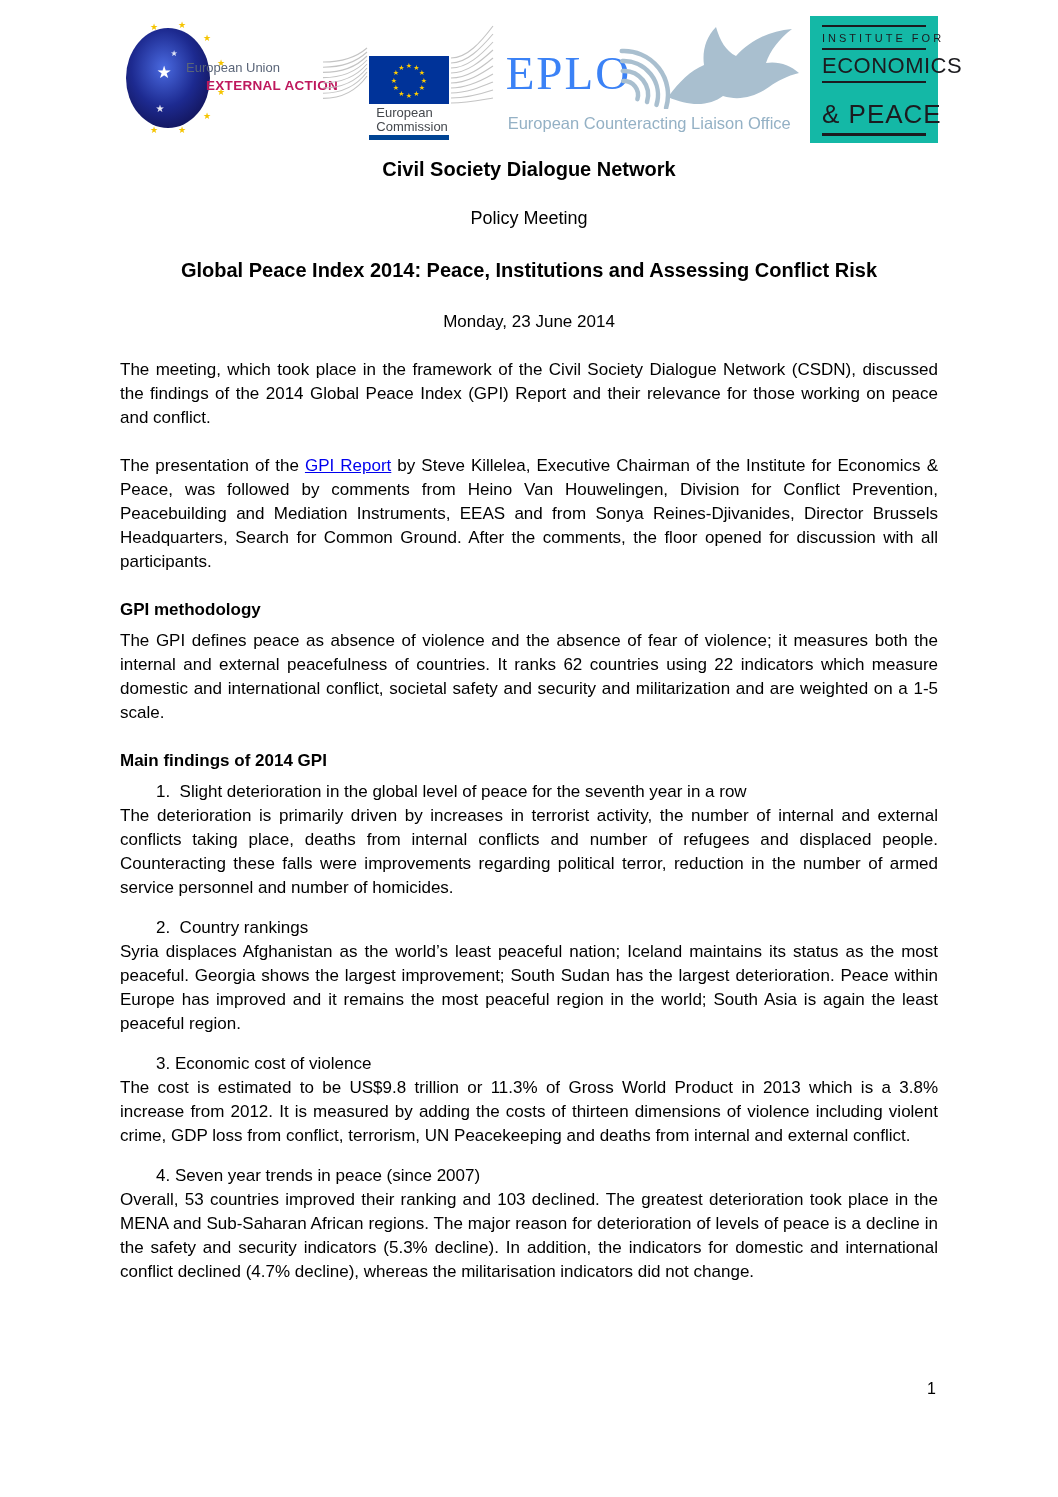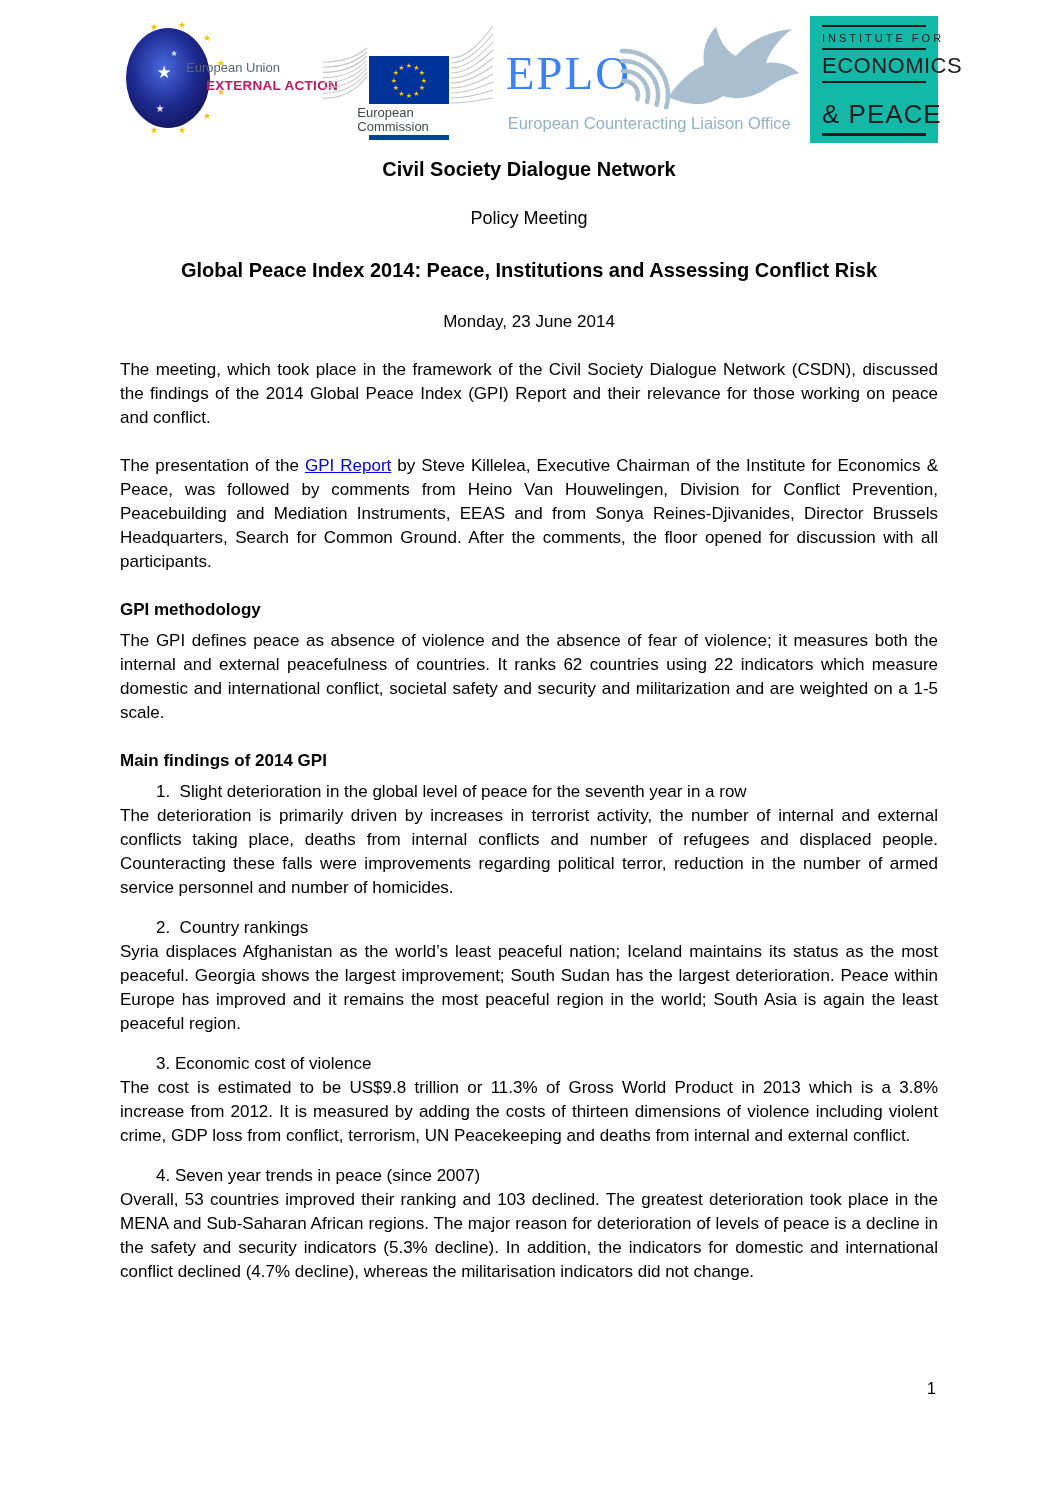--- a/index.html
+++ b/index.html
@@ -19,21 +19,21 @@
   }
   
   .logo-eeas{position:relative;width:195px;height:118px;flex:0 0 auto;}
   .logo-eeas svg{position:absolute;left:0;top:0;}
   .eeas-text{position:absolute;left:62px;top:40px;white-space:nowrap;}
   .eeas-line1{font-size:13px;color:#5a6578;padding-left:4px;}
   .eeas-line2{font-size:13.5px;font-weight:bold;color:#be185d;letter-spacing:.3px;padding-left:24px;margin-top:3px;text-align:right;}
   
   .logo-ec{position:relative;width:178px;height:122px;flex:0 0 auto;}
   .logo-ec svg{position:absolute;left:0;top:0;}
-  .ec-text{position:absolute;left:36px;top:88px;font-size:13px;line-height:14px;color:#44484d;}
+  .ec-text{position:absolute;left:55px;top:88px;font-size:13px;line-height:14px;color:#44484d;}
   
   .logo-eplo{position:relative;width:298px;height:112px;flex:0 0 auto;}
   .eplo-acronym{
     position:absolute;left:0;bottom:40px;
     font-family:"Liberation Serif", serif;
     font-size:47px;line-height:44px;color:#3b82f6;letter-spacing:2px;text-align:center;
   }
   .eplo-art{position:absolute;left:100px;top:0;}
   .eplo-subtitle{position:absolute;left:2px;bottom:2px;font-size:16.5px;color:#94b1c5;white-space:nowrap;}
   

